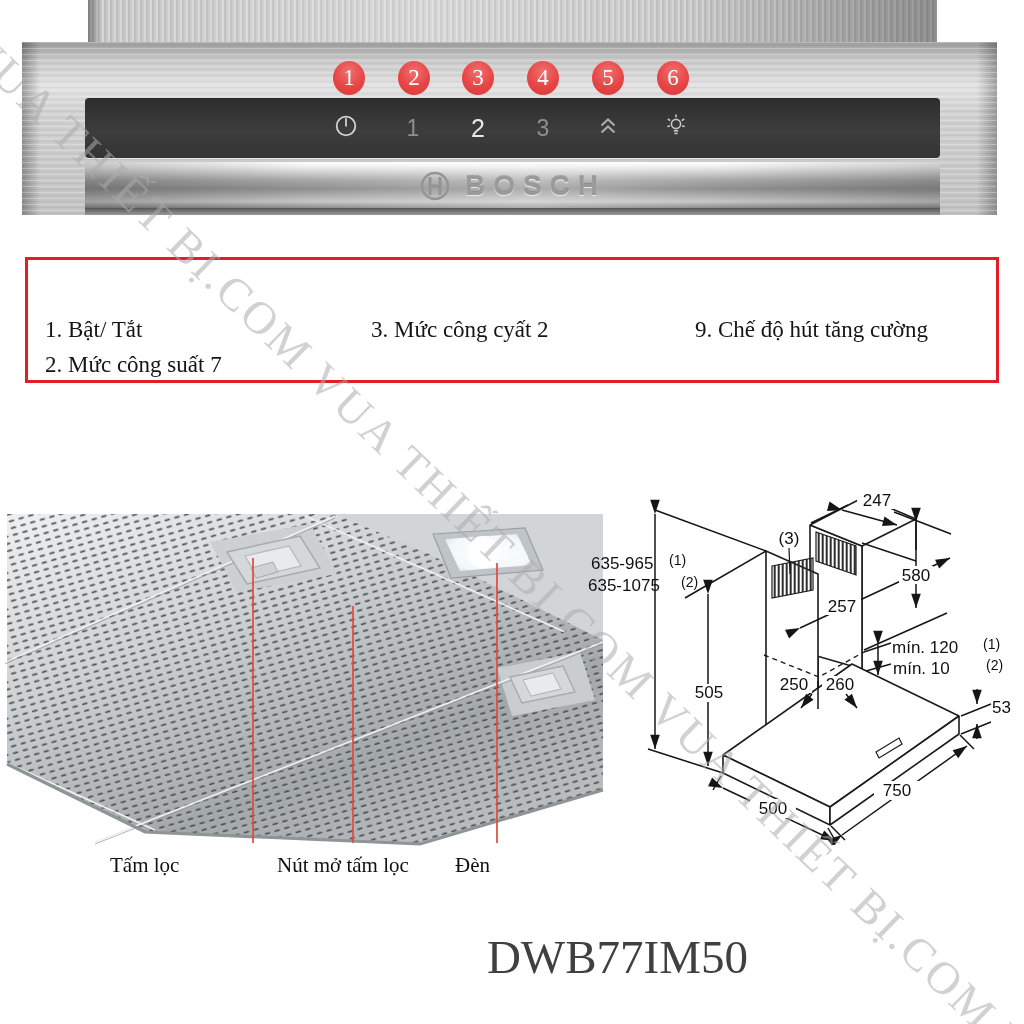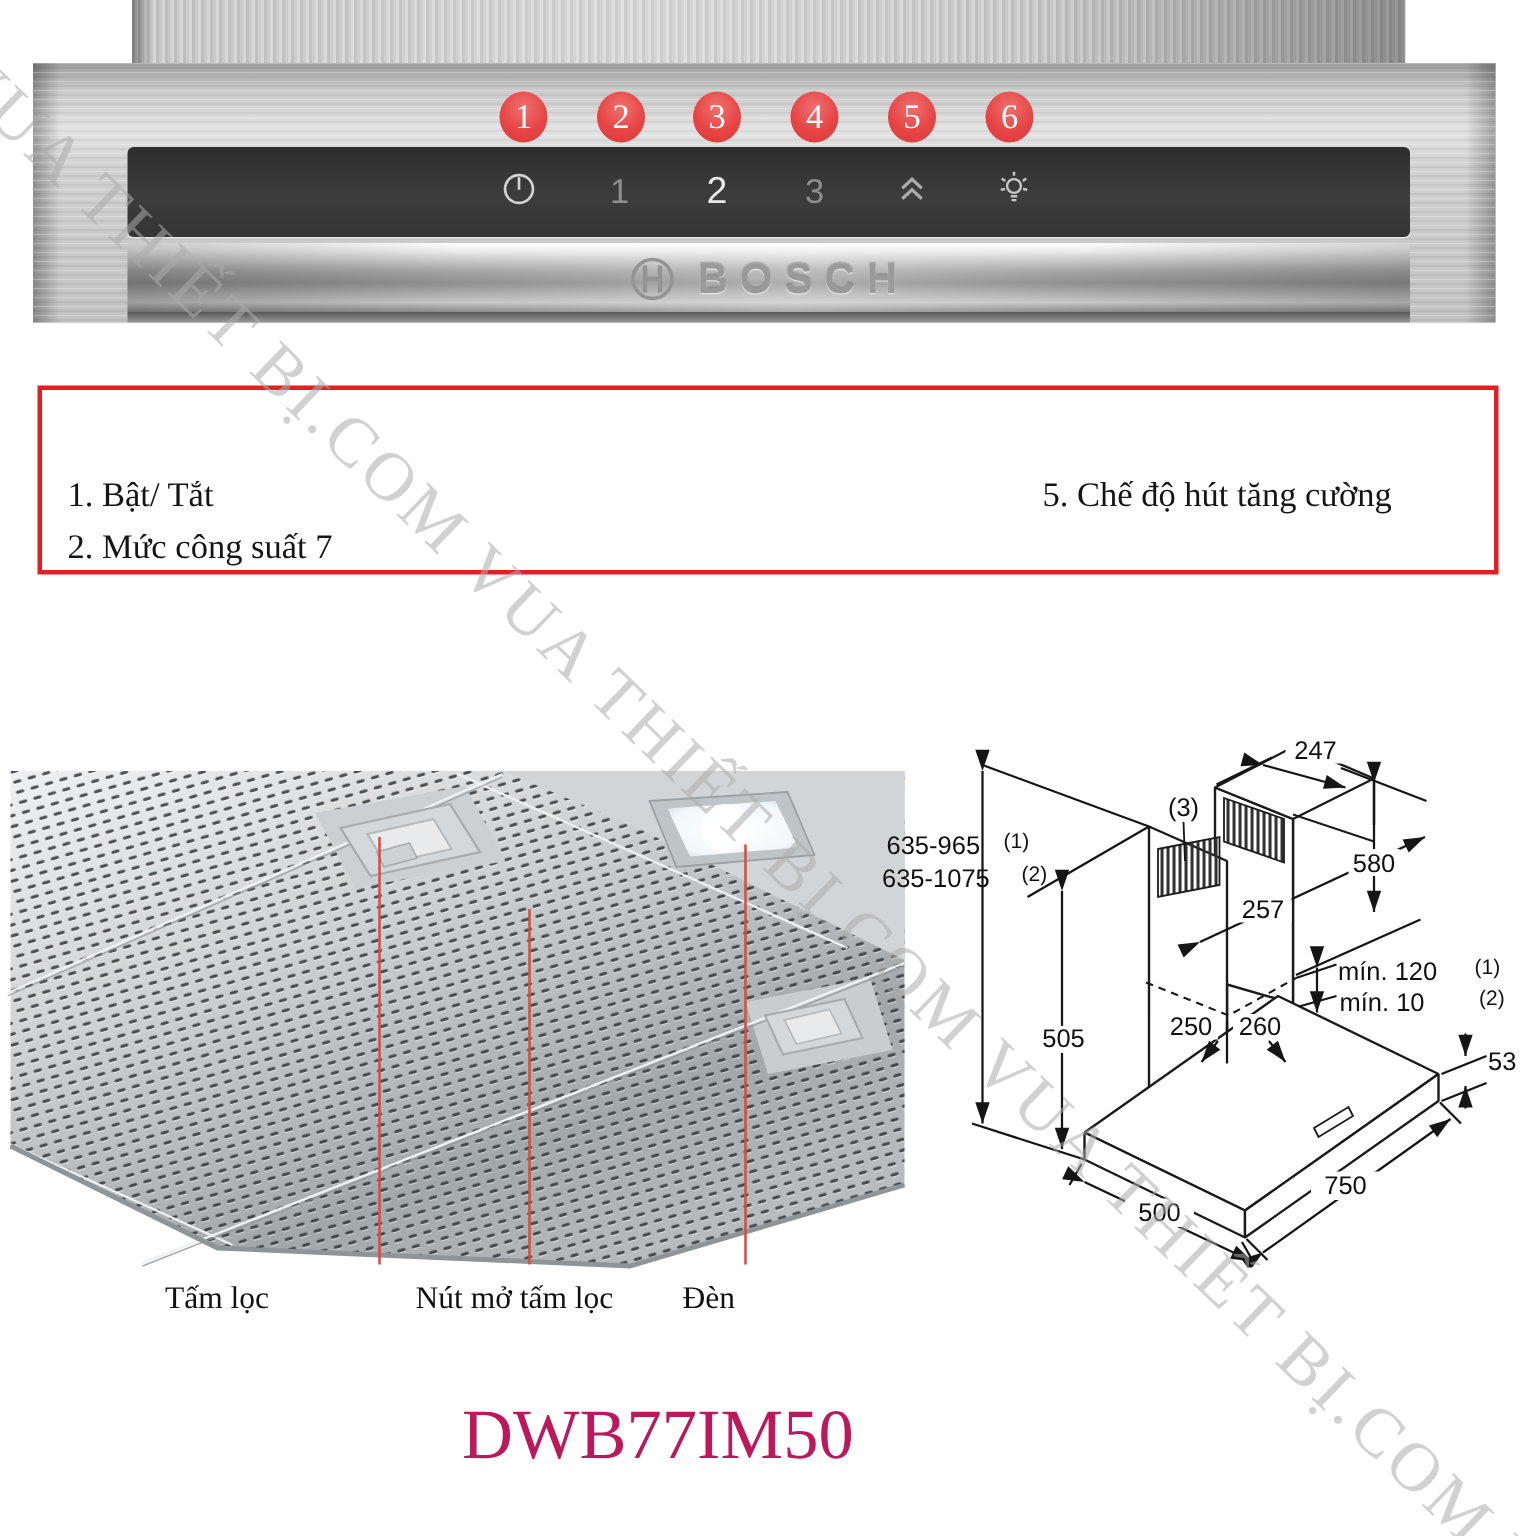--- a/index.html
+++ b/index.html
@@ -41,22 +41,22 @@
     text-shadow:0 1px 1px rgba(255,255,255,.8),0 -1px 1px rgba(0,0,0,.22);}
 
   
   #legend-box{left:25px;top:257px;width:968px;height:120px;border:3px solid #e31e24;background:transparent;}
   .legend-col{position:absolute;top:28px;font-family:"Liberation Serif",serif;font-size:23px;color:#151515;line-height:35px;white-space:nowrap;margin-top:24px;}
 
   
   .photo-label{position:absolute;top:853px;font-family:"Liberation Serif",serif;font-size:21px;color:#111;}
 
   
-  #model-number{left:308px;top:930px;width:440px;text-align:left;
-    font-family:"Liberation Serif",serif;font-size:47px;color:#be185d;}
+  #model-number{left:308px;top:930px;width:440px;text-align:right;
+    font-family:"Liberation Serif",serif;font-size:47px;color:#404040;}
 
   
   #watermark{left:-8px;top:22px;width:1700px;transform:rotate(44deg);transform-origin:0 0;
     font-family:"Liberation Serif",serif;font-size:46px;letter-spacing:3px;white-space:nowrap;
     color:rgba(172,172,172,.55);pointer-events:none;z-index:40;}
 
   svg text{font-family:"Liberation Sans",sans-serif;}
 </style>
 </head>
 <body>
@@ -116,23 +116,24 @@
   </div>
 </div>
 <div class="abs" id="band-shadow"></div>
 
 <div class="abs" id="legend-box">
   <div class="legend-col" style="left:17px">
     <div>1. Bật/ Tắt</div>
     <div>2. Mức công suất 7</div>
   </div>
   <div class="legend-col" style="left:343px">
+    <div>3. Mức công суất 2</div>
   </div>
   <div class="legend-col" style="left:667px">
-    <div>5. Chế độ hút tăng cường</div>
+    <div>9. Chế độ hút tăng cường</div>
   </div>
 </div>
 
 <svg class="abs" style="left:5px;top:512px" width="600" height="340" viewBox="0 0 600 340">
   <defs>
     <linearGradient id="steelG" x1="0" y1="0" x2="0.7" y2="1">
       <stop offset="0" stop-color="#eff0f1"></stop>
       <stop offset="0.4" stop-color="#cdd0d2"></stop>
       <stop offset="0.78" stop-color="#a2a7aa"></stop>
       <stop offset="1" stop-color="#b8bcbe"></stop>

